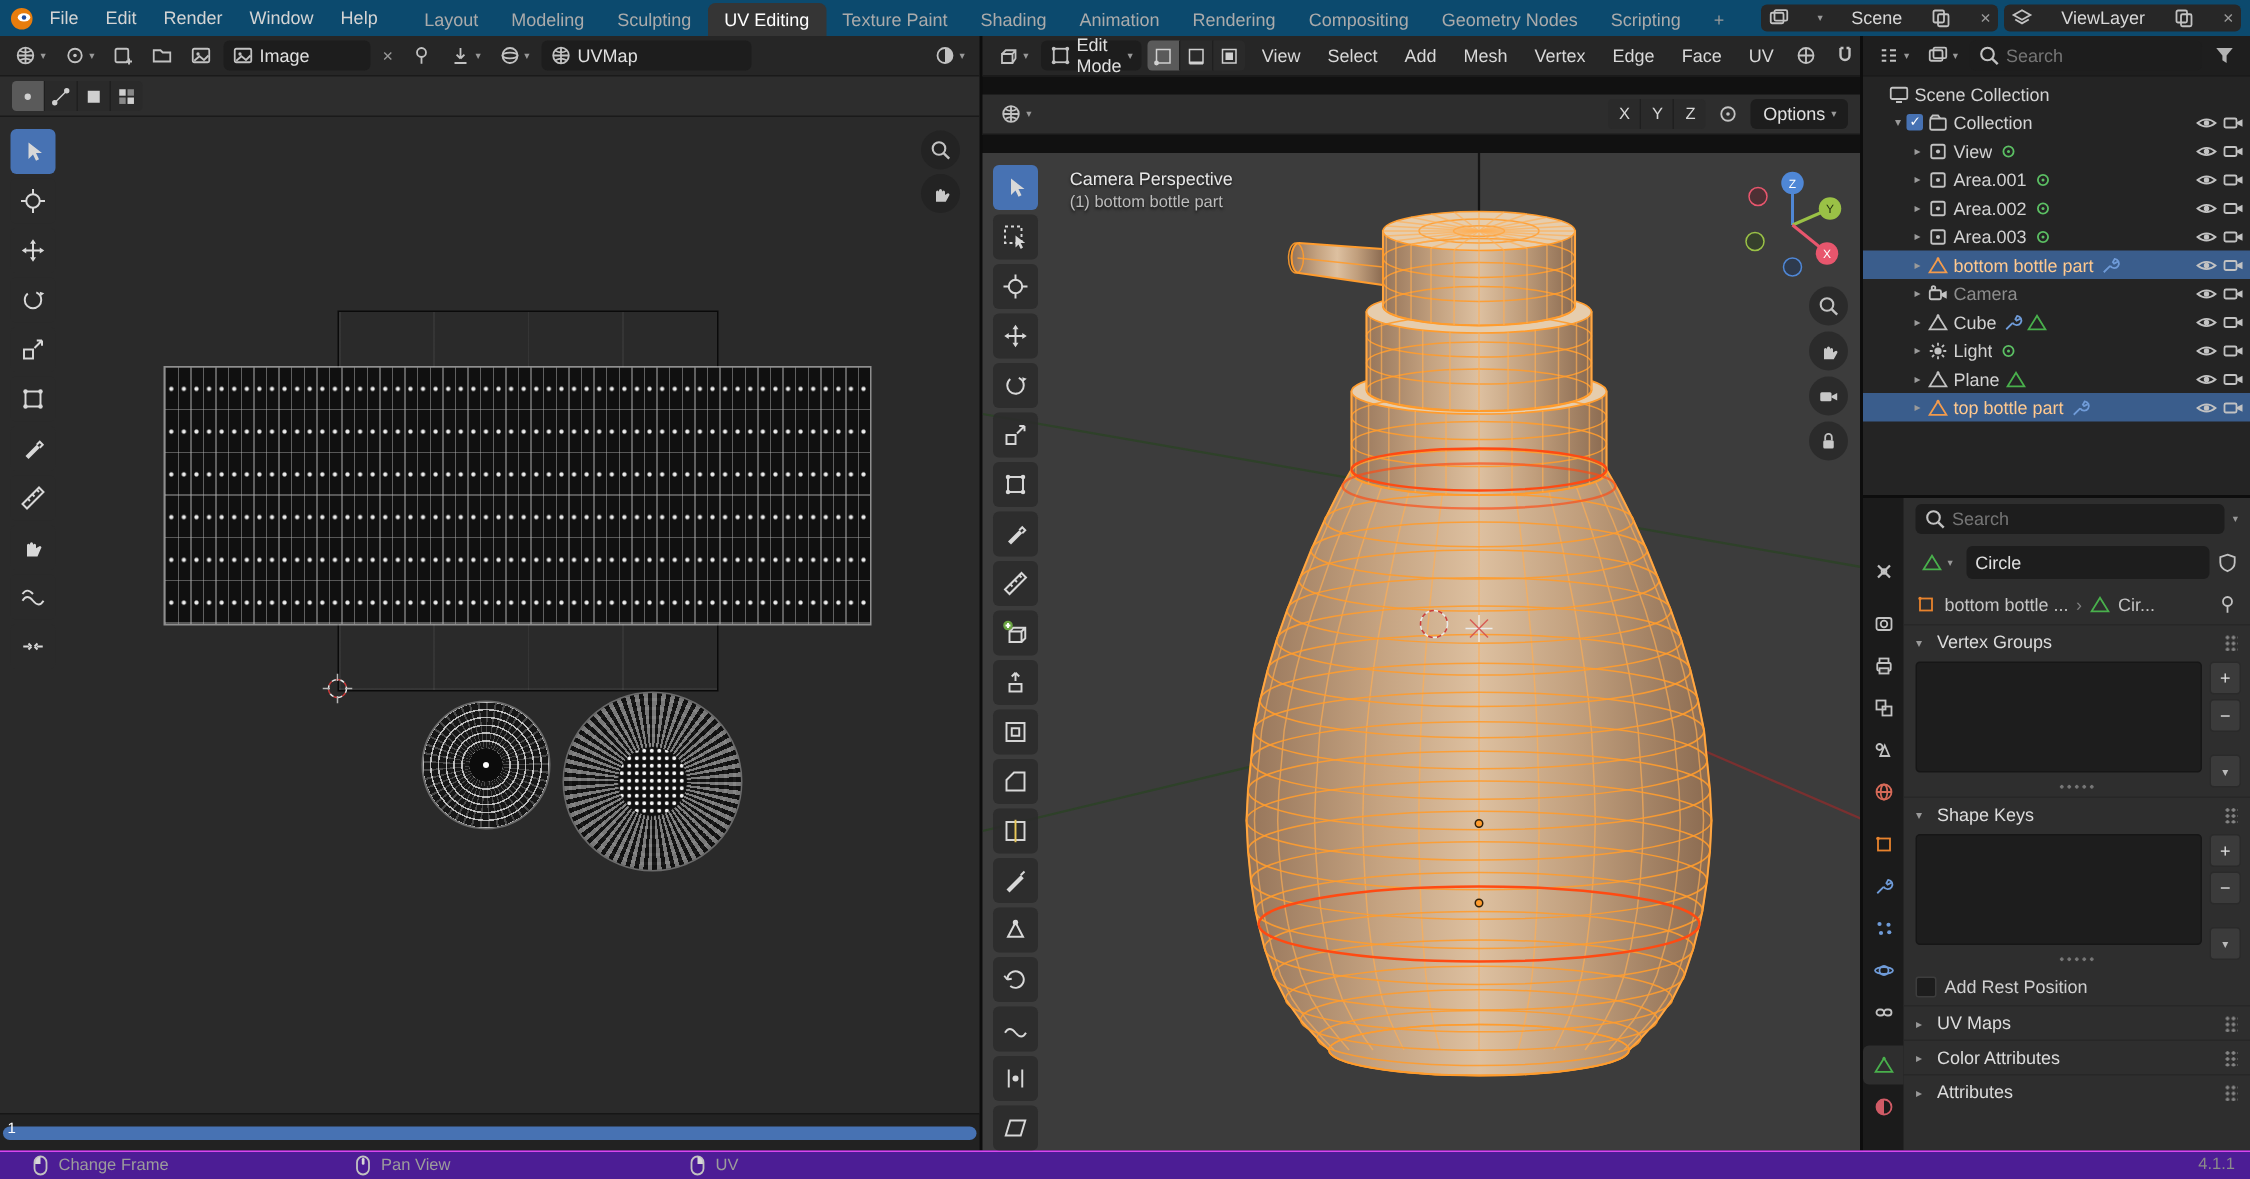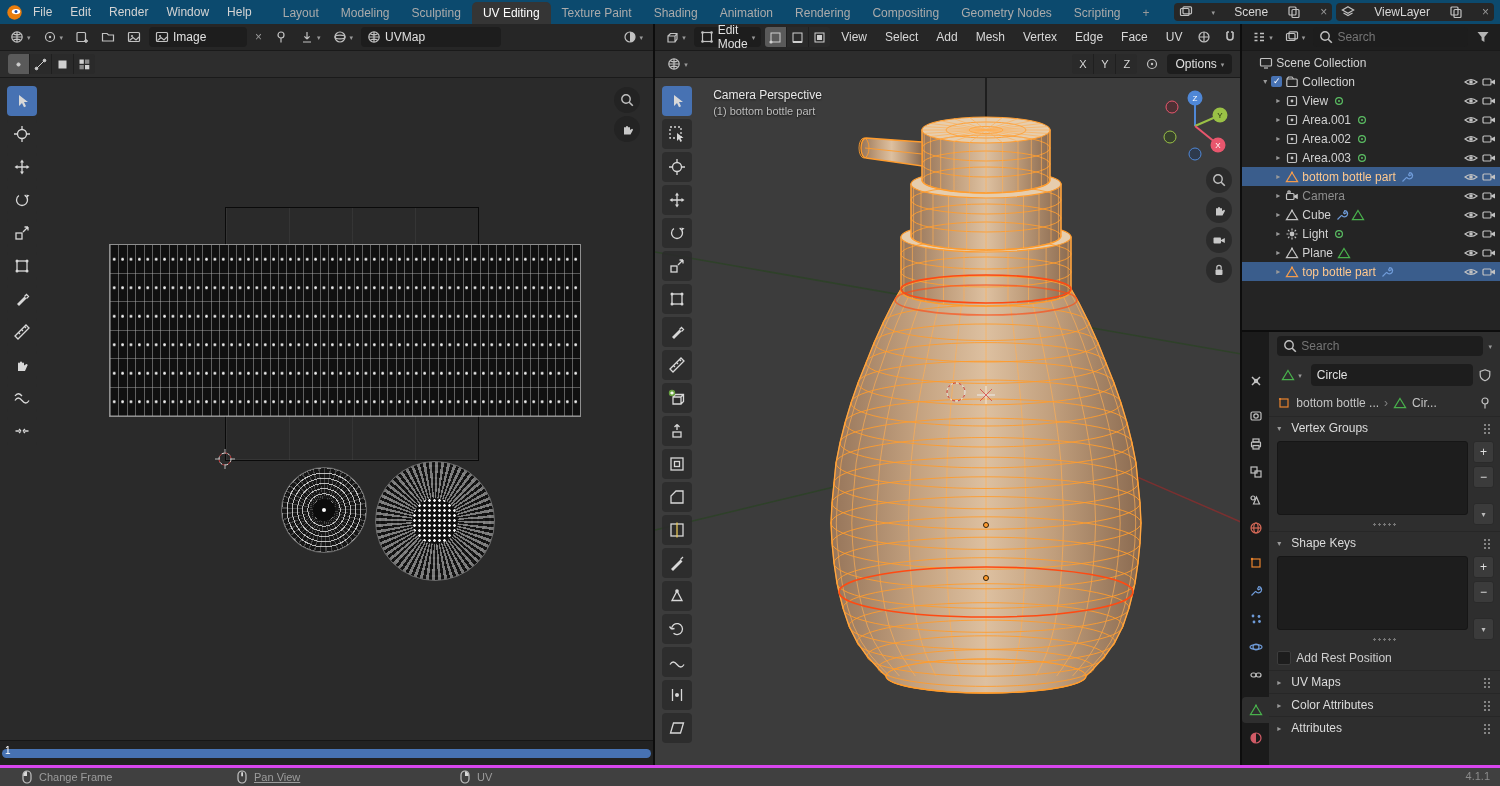--- a/index.html
+++ b/index.html
@@ -18,21 +18,21 @@
   #topbar-right{margin-left:auto;display:flex;align-items:center;gap:4px;}
   .tb-cluster{display:flex;align-items:center;gap:19px;background:#272727;border-radius:4px;padding:2px 5px;}
   .tb-cluster .lbl{color:#d8d8d8;}
   .cv{font-size:7px;color:#999;line-height:1;}
   .icon{display:inline-flex;align-items:center;justify-content:center;line-height:0;}
 
   
   #main{flex:1;display:flex;min-height:0;}
   section.editor{display:flex;flex-direction:column;min-width:0;}
   #uv-editor{width:654px;border-right:2px solid #0d0d0d;}
-  #viewport{width:586px;border-right:2px solid #0d0d0d;}
+  #viewport{width:586px;border-right:2px solid #0d0d0d;gap:12px;}
   #right-col{width:258px;display:flex;flex-direction:column;}
 
   .ed-header{height:26px;background:#262626;display:flex;align-items:center;gap:4px;padding:0 6px;flex:0 0 auto;border-bottom:1px solid #1a1a1a;}
   .ed-tools{height:26px;background:#2d2d2d;display:flex;align-items:center;gap:4px;padding:0 8px;flex:0 0 auto;border-bottom:1px solid #1a1a1a;}
   .hbtn{display:inline-flex;align-items:center;gap:3px;height:20px;padding:0 4px;border-radius:3px;}
   .field{display:inline-flex;align-items:center;gap:4px;background:#1d1d1d;border-radius:4px;height:20px;padding:0 6px;color:#e0e0e0;}
   .field input{background:transparent;border:none;outline:none;color:#e0e0e0;font:inherit;width:100%;padding:0;}
   .seg{display:flex;}
   .seg .sbtn{width:21px;height:20px;background:#2a2a2a;display:flex;align-items:center;justify-content:center;border-right:1px solid #1f1f1f;}
   .seg .sbtn:first-child{border-radius:3px 0 0 3px;}
@@ -137,21 +137,21 @@
   .p-list{position:absolute;left:8px;right:32px;top:2px;bottom:16px;background:#1d1d1d;border:1px solid #161616;border-radius:3px;}
   .p-side{position:absolute;right:6px;top:2px;width:21px;display:flex;flex-direction:column;gap:3px;}
   .p-side .mini{height:20px;background:#3b3b3b;border:1px solid #2a2a2a;border-radius:3px;display:flex;align-items:center;justify-content:center;color:#e0e0e0;font-size:12px;}
   .p-side .mini.drop{margin-top:12px;font-size:8px;color:#bbb;}
   .p-resize{position:absolute;left:50%;bottom:4px;width:26px;height:5px;margin-left:-13px;background-image:radial-gradient(#777 1px, transparent 1.3px);background-size:5px 5px;}
   .p-check{width:12px;height:12px;background:#1d1d1d;border:1px solid #3d3d3d;border-radius:2px;flex:0 0 auto;}
   .p-rest{height:24px;}
   .prop-field{flex:1;height:22px;}
 
   
-  #statusbar{height:18px;background:#404040;border-top:3px solid #d946ef;position:relative;flex:0 0 auto;color:#9c9c9c;font-size:11px;text-align:right;}
+  #statusbar{height:18px;background:#4c1d95;border-top:1px solid #d946ef;position:relative;flex:0 0 auto;color:#9c9c9c;font-size:11px;text-align:right;}
   .sb-hint{position:absolute;top:2px;display:inline-flex;align-items:center;gap:5px;}
   #sb-version{position:absolute;right:10px;top:2px;color:#8b8b8b;}
 </style>
 </head>
 <body>
 
 <div id="app">
 
   <header id="topbar">
     <span class="icon">
@@ -1450,21 +1450,21 @@
   <footer id="statusbar">
     <span class="sb-hint" style="left:20px;">
       <span class="icon">
           <svg width="14" height="14" viewBox="0 0 14 14" fill="none" stroke="#c2c2c2" stroke-width="1.2">
             <rect x="3" y="1" width="8" height="12" rx="4"></rect>
             <path d="M3.4 5.5 a3.8 4 0 0 1 3.6-4.3 V6 H3.4 Z" fill="#d8d8d8" stroke="none"></path>
           </svg>
         </span>
       <span>Change Frame</span>
     </span>
-    <span class="sb-hint" style="left:235px;text-decoration:underline;">
+    <span class="sb-hint" style="left:235px;">
       <span class="icon">
           <svg width="14" height="14" viewBox="0 0 14 14" fill="none" stroke="#c2c2c2" stroke-width="1.2">
             <rect x="3" y="1" width="8" height="12" rx="4"></rect>
             <rect x="6.2" y="2" width="1.8" height="4.5" rx="0.9" fill="#d8d8d8" stroke="none"></rect>
           </svg>
         </span>
       <span>Pan View</span>
     </span>
     <span class="sb-hint" style="left:458px;">
       <span class="icon">

